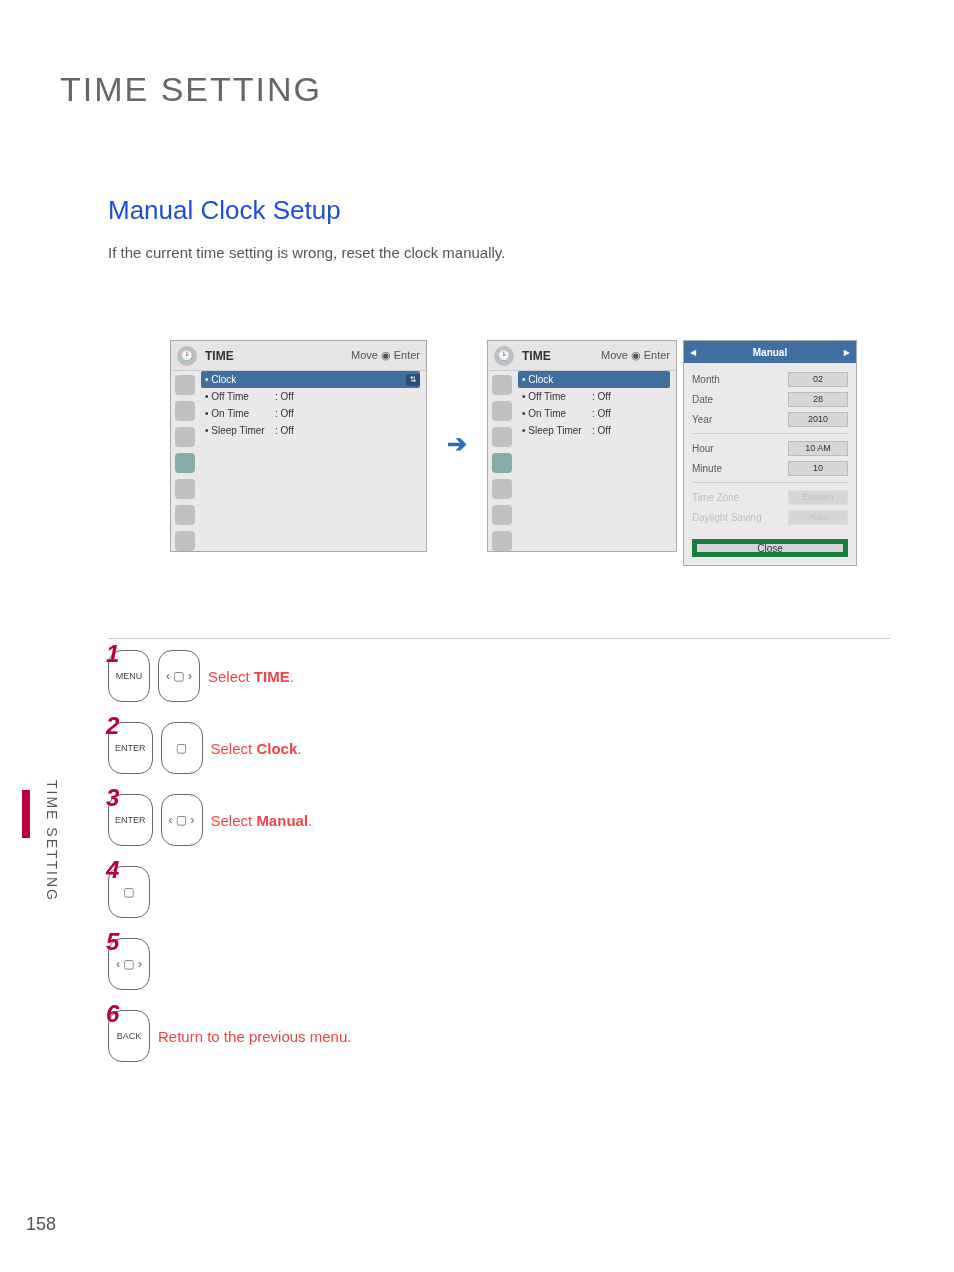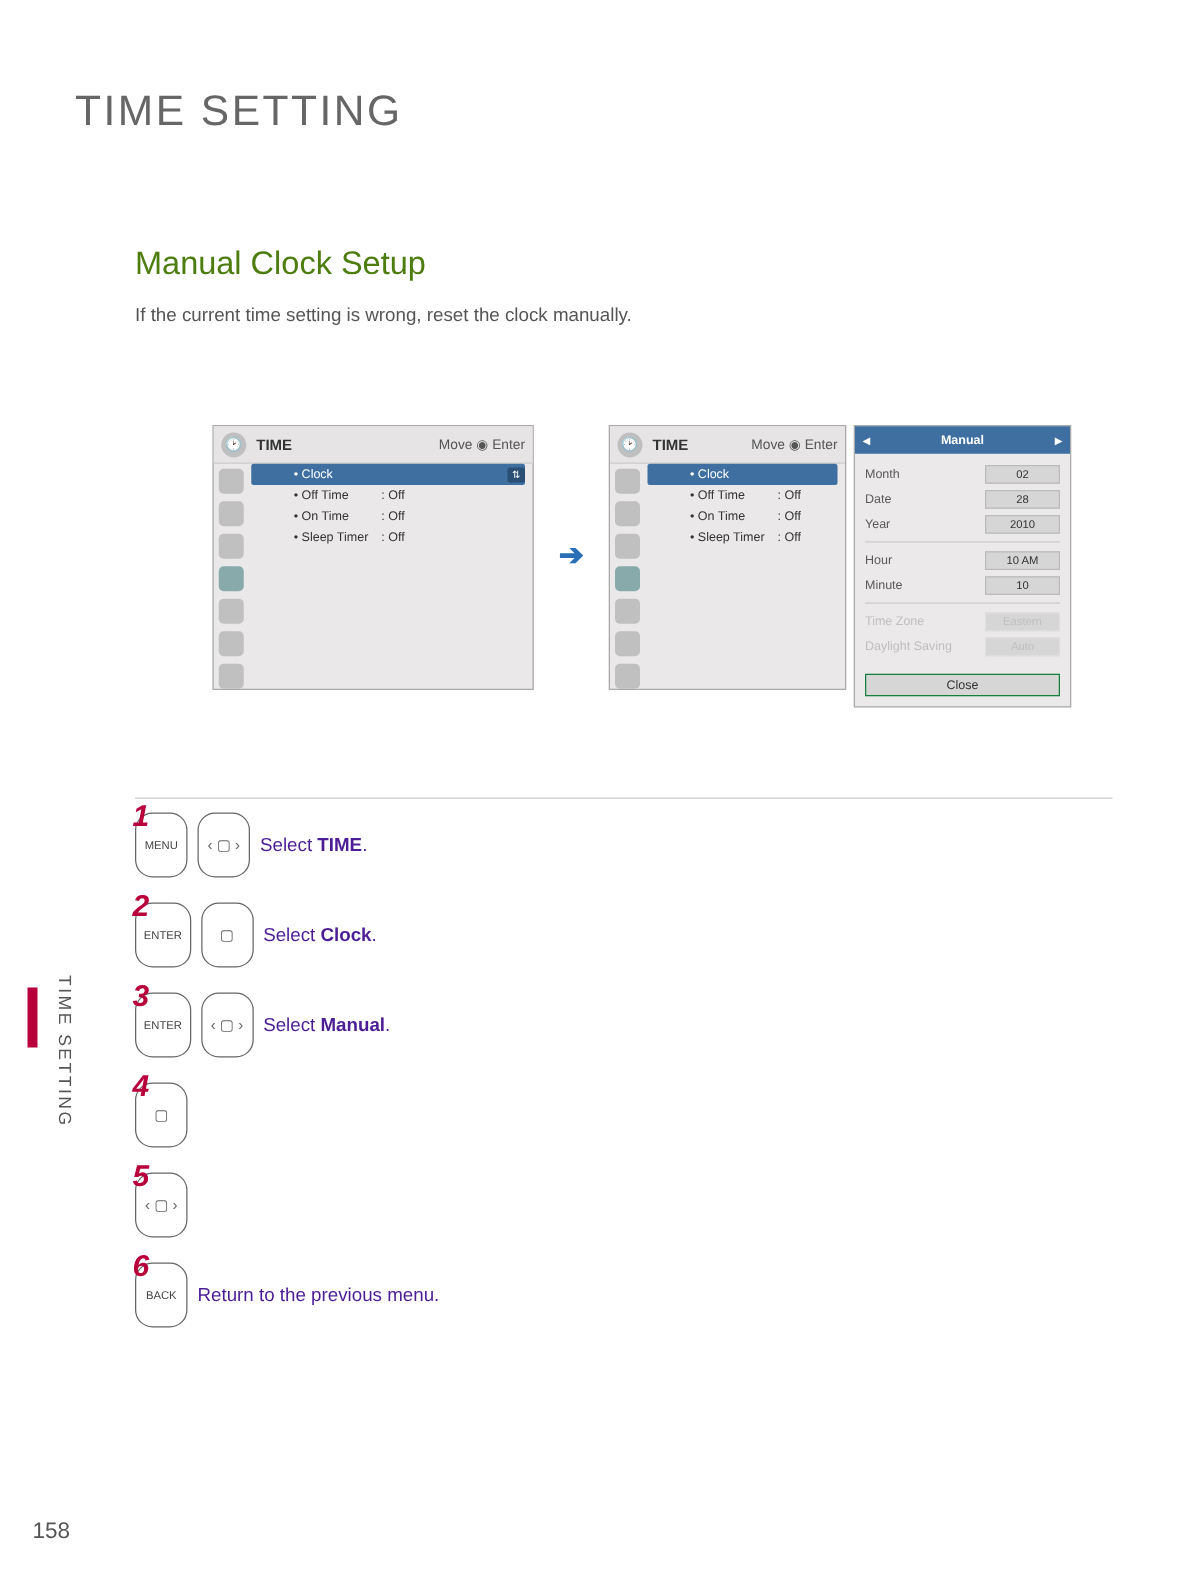--- a/index.html
+++ b/index.html
@@ -18,21 +18,21 @@
     font-size: 34px;
     font-weight: 300;
     letter-spacing: 2px;
     color: #666;
   }
   .section-title {
     position: absolute;
     top: 195px;
     left: 108px;
     font-size: 26px;
-    color: #4d7c0f;
+    color: #1d4ed8;
     font-weight: 400;
   }
   .intro-text {
     position: absolute;
     top: 244px;
     left: 108px;
     font-size: 15px;
     color: #555;
   }
 
@@ -92,21 +92,21 @@
     display: flex;
     align-items: center;
     height: 17px;
     padding-left: 4px;
   }
   .osd-row.selected {
     background: #3f6fa0;
     color: #fff;
     border-radius: 2px;
   }
-  .osd-row-label { flex: 0 0 70px; margin-left: 30px; }
+  .osd-row-label { flex: 0 0 70px; }
   .osd-row-value { flex: 1; }
   .osd-row-arrow {
     width: 14px; height: 12px;
     background: #2b4f74;
     display:flex;align-items:center;justify-content:center;
     color:#fff;font-size:8px;border-radius:2px;
   }
 
   .arrow-between {
     width: 40px;
@@ -156,21 +156,21 @@
     justify-content: center;
     font-size: 9px;
     color: #333;
   }
   .popup-row.disabled .popup-row-label,
   .popup-row.disabled .popup-row-value { color: #bfbfbf; border-color:#ddd; }
   .popup-divider { border-top: 1px solid #ccc; margin: 4px 0; }
   .popup-close {
     margin: 6px 8px 8px 8px;
     background: #d6d6d6;
-    border: 1px solid #15803d;
+    border: 5px solid #15803d;
     height: 18px;
     display: flex;
     align-items: center;
     justify-content: center;
     font-size: 10px;
     color: #333;
   }
 
   .hr-line {
     position: absolute;
@@ -217,21 +217,21 @@
     color: #444;
     background: #fff;
     padding: 0 6px;
   }
   .remote-dpad {
     width: 34px;
     display:flex;align-items:center;justify-content:center;
     font-size: 12px;
     color: #666;
   }
-  .step-text { font-size: 15px; color: #4c1d95; max-width: 300px; }
+  .step-text { font-size: 15px; color: #ef4444; max-width: 300px; }
   .step-text b { font-weight: bold; }
 
   
   .side-tab {
     position: absolute;
     left: 22px;
     top: 790px;
     width: 8px;
     height: 48px;
     background: #b8003a;

